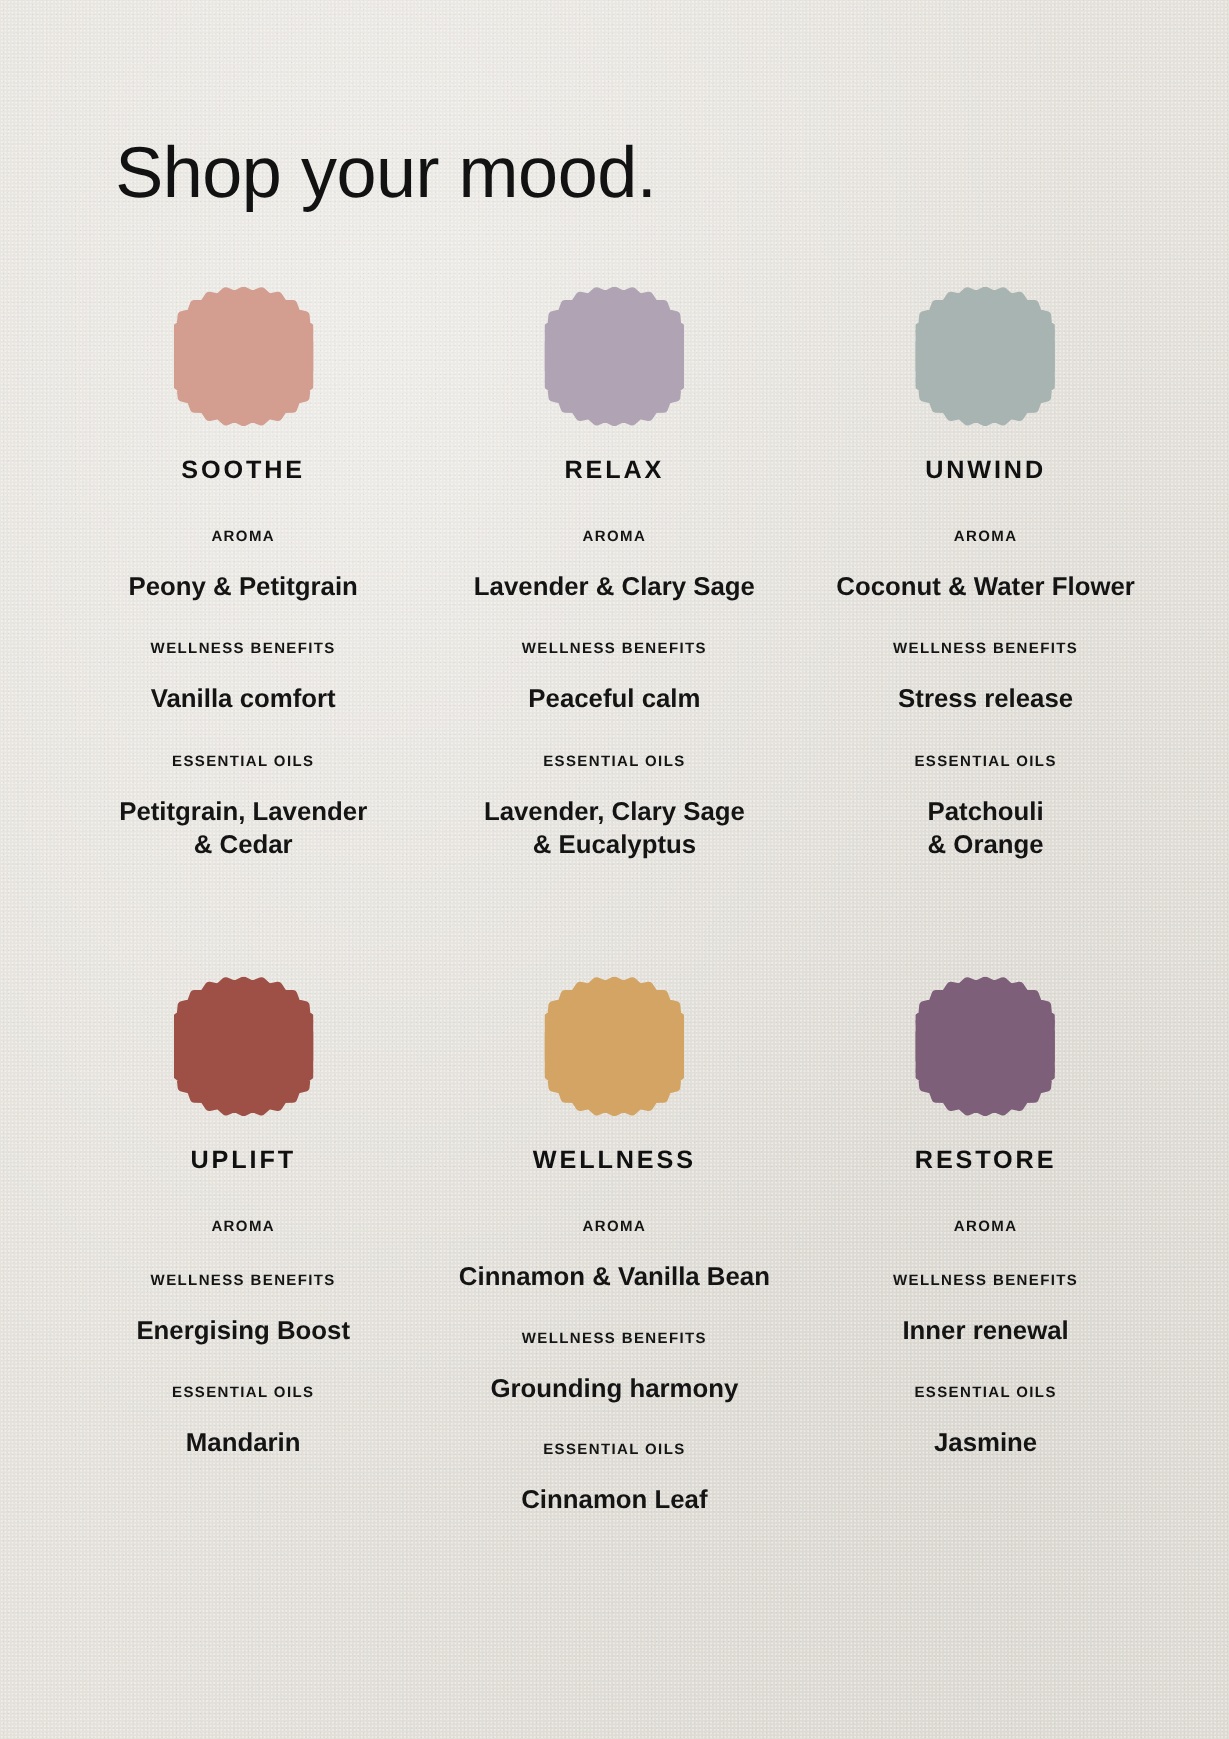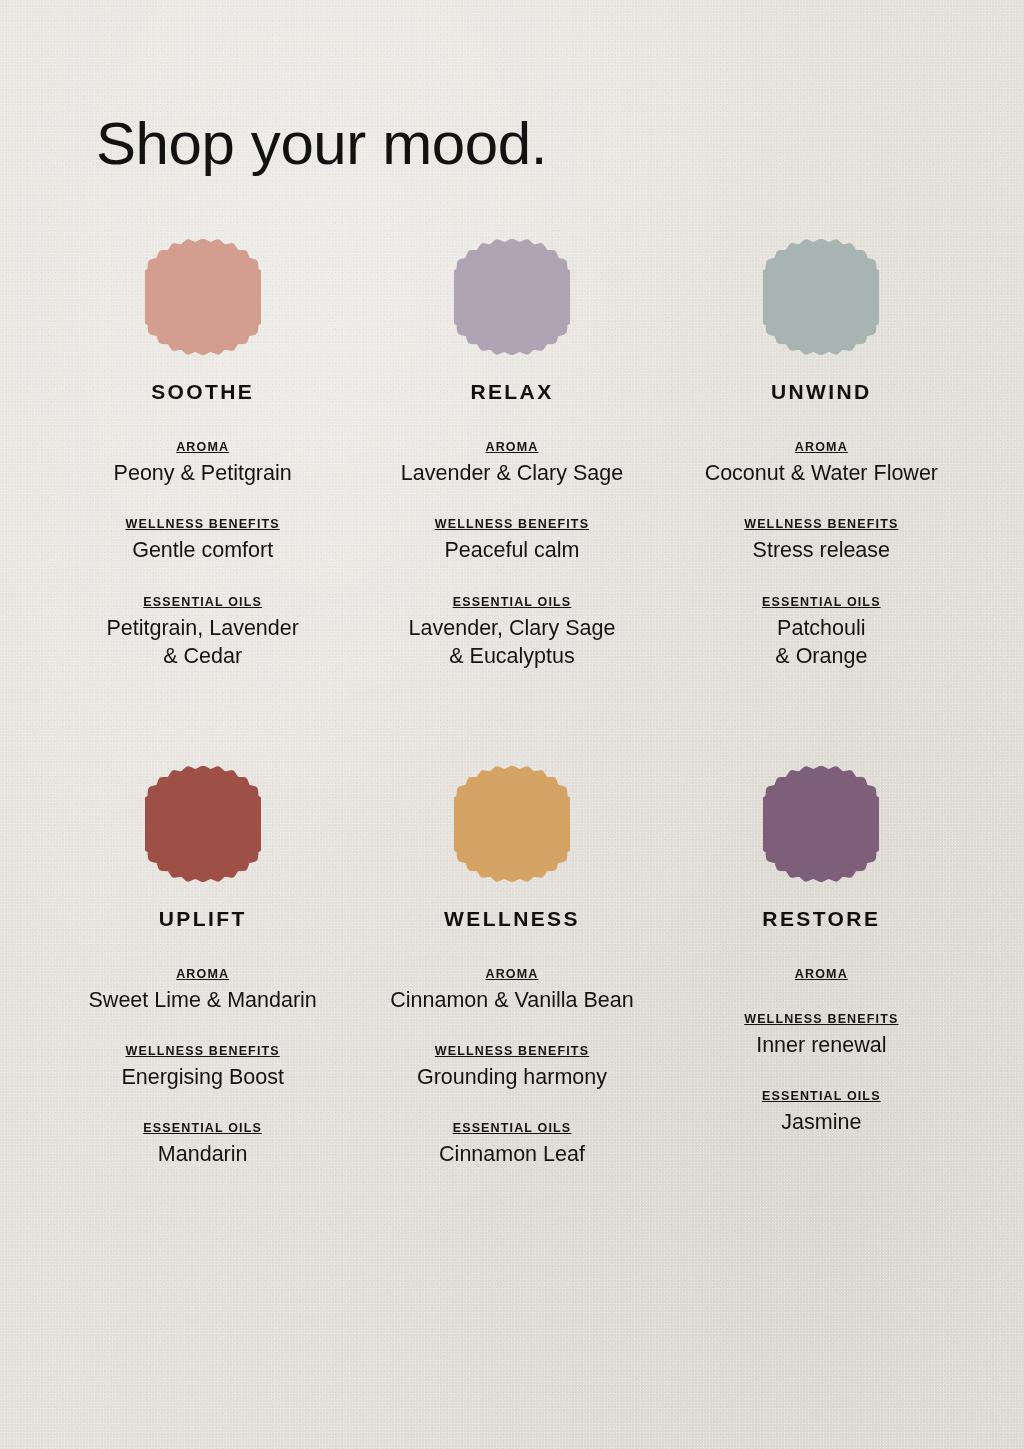--- a/index.html
+++ b/index.html
@@ -103,29 +103,28 @@
     width: 100%;
   }
   .attr.first { margin-top: 36px; }
 
   .attr-label {
     font-size: 12.5px;
     font-weight: 700;
     letter-spacing: 1.15px;
     color: #141414;
     line-height: 1.2;
-    text-decoration: underline;
   }
 
   .attr-value {
     font-size: 21.5px;
-    font-weight: 400;
+    font-weight: 700;
     line-height: 1.32;
     color: #141414;
-    margin-top: 4px;
+    margin-top: 20px;
     white-space: pre-line;
   }
 </style>
 </head>
 <body>
 
 <div class="sheen"></div>
 <div class="grain"></div>
 
 <div class="page">
@@ -140,21 +139,21 @@
           <path d="M100 6 L112.6 12.3 L125.6 7.1 L135.8 16.2 L149.4 13.6 L157 25 L170.7 25.3 L175.3 38.1 L188.3 41.3 L189.6 54.9 L200.7 62.9 L198.6 76.4 L206.8 87.4 L201.5 99.9 L206.8 112.5 L198.6 123.5 L200.7 137 L189.6 145 L188.3 158.6 L175.3 161.8 L170.7 174.6 L157 174.9 L149.4 186.3 L135.8 183.7 L125.6 192.8 L112.6 187.6 L100 193.9 L87.4 187.6 L74.4 192.8 L64.2 183.7 L50.6 186.3 L43 174.9 L29.3 174.6 L24.7 161.8 L11.7 158.6 L10.4 145 L-0.7 137 L1.4 123.5 L-6.8 112.5 L-1.5 99.9 L-6.8 87.4 L1.4 76.4 L-0.7 62.9 L10.4 54.9 L11.7 41.3 L24.7 38.1 L29.3 25.3 L43 25 L50.6 13.6 L64.2 16.2 L74.4 7.1 L87.4 12.3 Z" fill="#d39d8f" stroke="#d39d8f" stroke-width="13" stroke-linejoin="round" stroke-linecap="round"></path>
         </svg>
       </div>
       <div class="mood-name">SOOTHE</div>
       <div class="attr first">
         <div class="attr-label">AROMA</div>
         <div class="attr-value">Peony &amp; Petitgrain</div>
       </div>
       <div class="attr">
         <div class="attr-label">WELLNESS BENEFITS</div>
-        <div class="attr-value">Gentle comfort</div>
+        <div class="attr-value">Vanilla comfort</div>
       </div>
       <div class="attr">
         <div class="attr-label">ESSENTIAL OILS</div>
         <div class="attr-value">Petitgrain, Lavender
 &amp; Cedar</div>
       </div>
     </div>
 
     <div class="mood-card">
       <div class="swatch-wrap">
@@ -202,21 +201,20 @@
 
     <div class="mood-card">
       <div class="swatch-wrap">
         <svg class="swatch" viewBox="0 0 200 200">
           <path d="M100 6 L112.6 12.3 L125.6 7.1 L135.8 16.2 L149.4 13.6 L157 25 L170.7 25.3 L175.3 38.1 L188.3 41.3 L189.6 54.9 L200.7 62.9 L198.6 76.4 L206.8 87.4 L201.5 99.9 L206.8 112.5 L198.6 123.5 L200.7 137 L189.6 145 L188.3 158.6 L175.3 161.8 L170.7 174.6 L157 174.9 L149.4 186.3 L135.8 183.7 L125.6 192.8 L112.6 187.6 L100 193.9 L87.4 187.6 L74.4 192.8 L64.2 183.7 L50.6 186.3 L43 174.9 L29.3 174.6 L24.7 161.8 L11.7 158.6 L10.4 145 L-0.7 137 L1.4 123.5 L-6.8 112.5 L-1.5 99.9 L-6.8 87.4 L1.4 76.4 L-0.7 62.9 L10.4 54.9 L11.7 41.3 L24.7 38.1 L29.3 25.3 L43 25 L50.6 13.6 L64.2 16.2 L74.4 7.1 L87.4 12.3 Z" fill="#9e5046" stroke="#9e5046" stroke-width="13" stroke-linejoin="round" stroke-linecap="round"></path>
         </svg>
       </div>
       <div class="mood-name">UPLIFT</div>
       <div class="attr first">
         <div class="attr-label">AROMA</div>
-        <div class="attr-value">Sweet Lime &amp; Mandarin</div>
       </div>
       <div class="attr">
         <div class="attr-label">WELLNESS BENEFITS</div>
         <div class="attr-value">Energising Boost</div>
       </div>
       <div class="attr">
         <div class="attr-label">ESSENTIAL OILS</div>
         <div class="attr-value">Mandarin</div>
       </div>
     </div>

